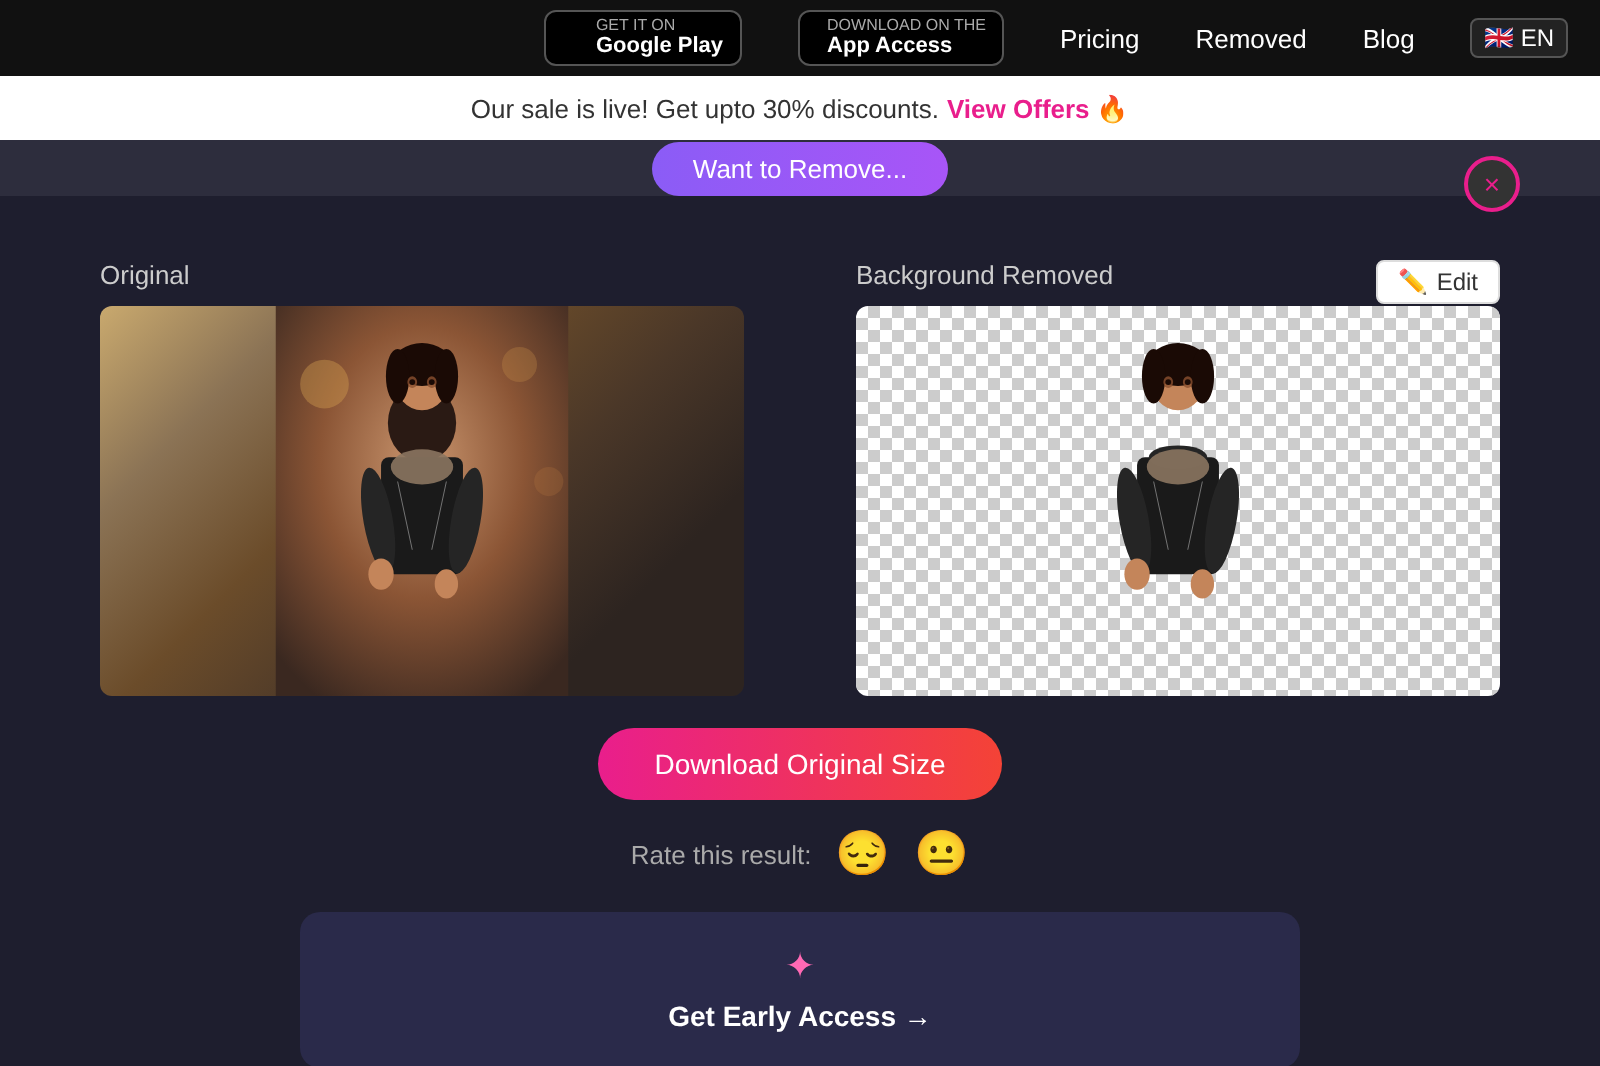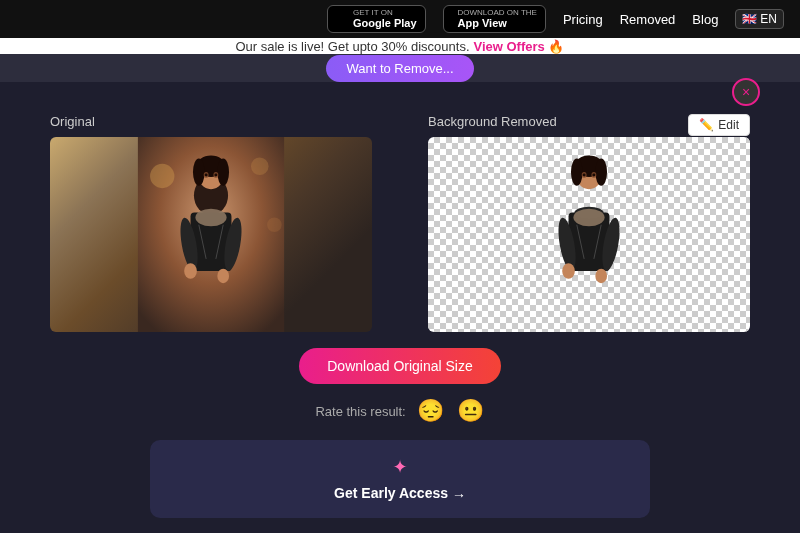--- a/index.html
+++ b/index.html
@@ -12,21 +12,21 @@
     }
 
     
     .navbar {
       display: flex;
       align-items: center;
       justify-content: flex-end;
       background: #111;
       padding: 4px 16px;
       height: 38px;
-      gap: 17px;
+      gap: 28px;
     }
     .nav-badge {
       display: flex;
       align-items: center;
       gap: 6px;
       border: 1px solid #555;
       border-radius: 6px;
       padding: 3px 8px;
       background: #000;
       cursor: pointer;
@@ -68,21 +68,21 @@
       gap: 3px;
     }
 
     
     .sale-banner {
       background: #fff;
       text-align: center;
       padding: 6px;
       font-size: 13px;
       color: #333;
-      height: 16px;
+      height: 32px;
       display: flex;
       align-items: center;
       justify-content: center;
       gap: 4px;
     }
     .sale-banner a {
       color: #e91e8c;
       font-weight: 600;
       text-decoration: none;
     }
@@ -282,21 +282,21 @@
     <span class="nav-badge-icon">▶</span>
     <div class="nav-badge-text">
       <span>GET IT ON</span>
       <span>Google Play</span>
     </div>
   </div>
   <div class="nav-badge">
     <span class="nav-badge-icon"></span>
     <div class="nav-badge-text">
       <span>Download on the</span>
-      <span>App View</span>
+      <span>App Access</span>
     </div>
   </div>
   <a class="nav-link">Pricing</a>
   <a class="nav-link">Removed</a>
   <a class="nav-link">Blog</a>
   <div class="flag-btn">
     <span>🇬🇧</span>
     <span>EN</span>
   </div>
 </div>

